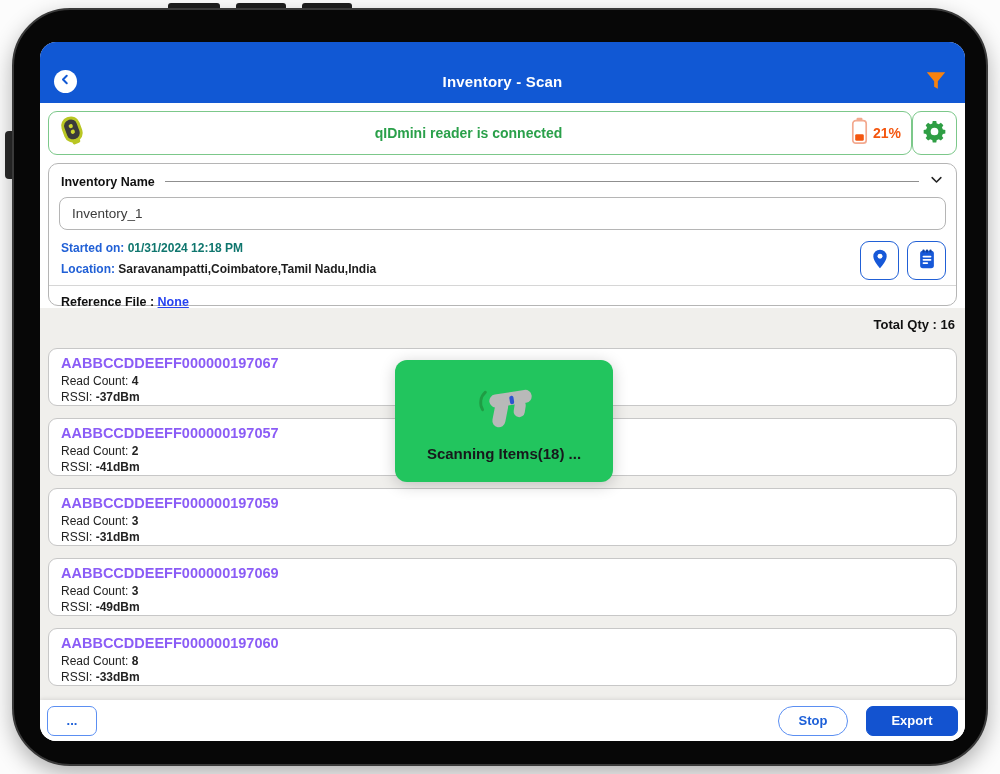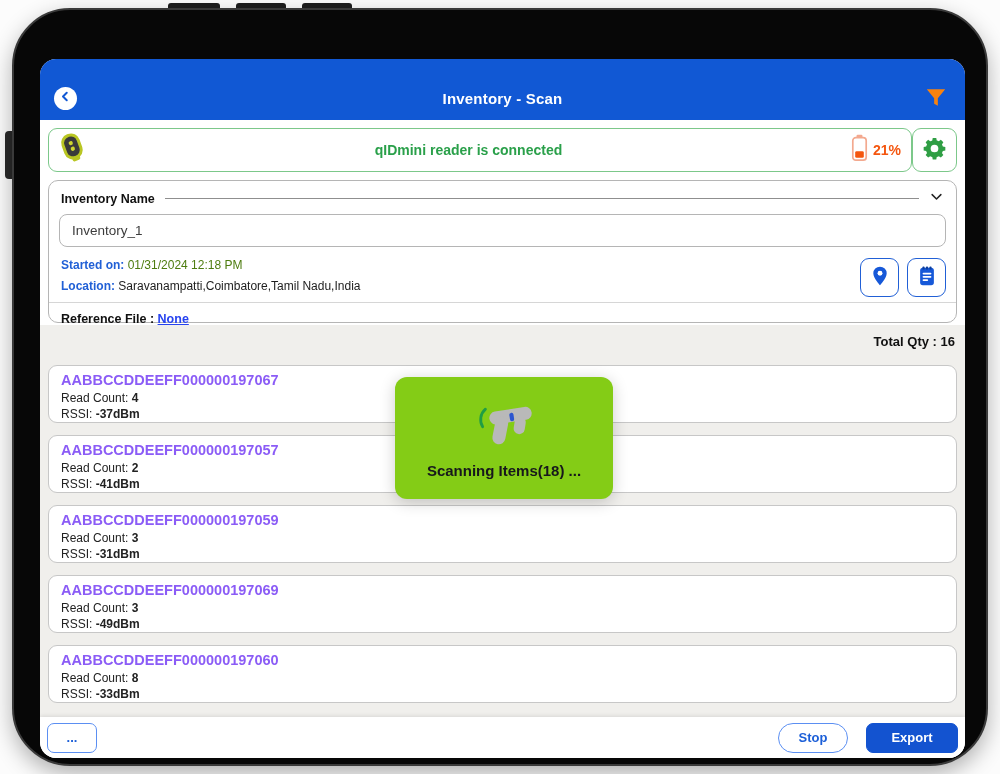--- a/index.html
+++ b/index.html
@@ -8,21 +8,21 @@
 
   
   .hw-bump { position:absolute; background:#1e1e1e; border-radius:3px; z-index:0; }
   .bump-1 { left:168px; top:3px;  width:52px; height:12px; }
   .bump-2 { left:236px; top:3px;  width:50px; height:12px; }
   .bump-3 { left:302px; top:3px;  width:50px; height:12px; }
   .bump-side { left:5px; top:131px; width:12px; height:48px; border-radius:4px; background:#2a2a2a; }
   .tablet { position:absolute; left:12px; top:8px; width:976px; height:758px;
             background:#070707; border:2px solid #3a3a3a; border-radius:58px;
             box-shadow:0 8px 22px rgba(0,0,0,.30); z-index:1; }
-  .screen { position:absolute; left:40px; top:59px; width:925px; height:699px;
+  .screen { position:absolute; left:40px; top:42px; width:925px; height:699px;
             background:#ffffff; border-radius:16px; overflow:hidden; z-index:2;padding-left:34px; }
 
   
   .appbar { position:absolute; left:0; top:0; width:100%; height:61px; background:#1158d4;
             display:flex; align-items:center; justify-content:center; }
   .back-btn { position:absolute; left:14px; top:28px; width:23px; height:23px; border-radius:50%;
               background:#ffffff; display:flex; align-items:center; justify-content:center; }
   .appbar-title { color:#ffffff; font-size:15px; font-weight:700; letter-spacing:.2px; margin-top:17px; }
   .filter-btn { position:absolute; right:16px; top:26px; width:26px; height:26px; }
 
@@ -41,42 +41,42 @@
   .legend-row { display:flex; align-items:center; padding:8px 12px 0 12px; gap:10px; }
   .legend-label { font-size:12.5px; font-weight:700; color:#111; white-space:nowrap; }
   .legend-line { flex:1; height:0; border-top:1.5px solid #8f8f8f; }
   .name-input { display:block; width:calc(100% - 20px); margin:6px 10px 4px 10px; height:33px;
                 border:1.5px solid #b5b5b5; border-radius:8px; font-size:13.5px; color:#3c3c3c;
                 padding:0 12px; font-family:"Liberation Sans", sans-serif; background:#fff; }
   .meta-row { display:flex; padding:7px 10px 0 12px; }
   .meta-left { flex:1; }
   .meta-line { font-size:12px; margin-bottom:7px; }
   .meta-key { color:#2160d6; font-weight:600; }
-  .meta-val-bold { color:#4d7c0f; font-weight:400; }
-  .meta-val { color:#1d1d1d; font-weight:400; }
+  .meta-val-bold { color:#0f766e; font-weight:700; }
+  .meta-val { color:#1d1d1d; font-weight:700; }
   .meta-icons { display:flex; gap:8px; }
   .icon-btn { width:39px; height:39px; border:1.5px solid #2160d6; border-radius:9px; background:#fff;
               display:flex; align-items:center; justify-content:center; }
   .info-divider { border-top:1px solid #d6d6d6; margin-top:2px; }
   .ref-row { font-size:12.5px; font-weight:700; color:#111; padding:9px 12px 0 12px; }
   .ref-link { color:#2743f0; font-weight:600; text-decoration:underline; cursor:pointer; }
 
   
   .list-area { position:absolute; left:0; right:0; top:266px; bottom:41px; background:#f0efec; overflow:hidden; }
   .total-qty { text-align:right; padding:9px 10px 0 0; font-size:13px; font-weight:700; color:#111; }
   .item-card { margin:0 8px; background:#fff; border:1px solid #c7c7c7; border-radius:9px;
                height:58px; padding:5px 12px; }
   .item-card + .item-card { margin-top:12px; }
   .first-card { margin-top:16px; }
   .item-id { color:#8b5cf6; font-size:14.5px; font-weight:700; line-height:19px; }
   .item-sub { font-size:12px; color:#222; line-height:16px; }
   .item-sub b { font-weight:700; }
 
   
-  .scan-overlay { position:absolute; left:355px; top:318px; width:218px; height:122px; background:#84cc16;
+  .scan-overlay { position:absolute; left:355px; top:318px; width:218px; height:122px; background:#22c55e;
                   border-radius:12px; box-shadow:0 3px 16px rgba(0,0,0,.20); z-index:5;
                   display:flex; flex-direction:column; align-items:center; justify-content:center; gap:8px; }
   .scan-text { font-size:15px; font-weight:700; color:#17181c; }
 
   
   .footer { position:absolute; left:0; right:0; bottom:0; height:41px; background:#fff;
             box-shadow:0 -1px 4px rgba(0,0,0,.10); display:flex; align-items:center; padding:0 7px; }
   .btn { height:30px; border-radius:7px; font-size:13px; font-weight:600;
          font-family:"Liberation Sans", sans-serif; display:flex; align-items:center; justify-content:center; }
   .btn-outline { background:#fff; border:1.5px solid #5b8ff2; color:#1c5fd8; }

